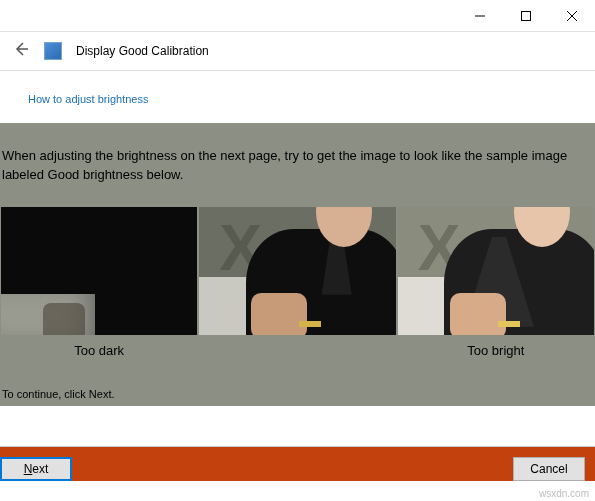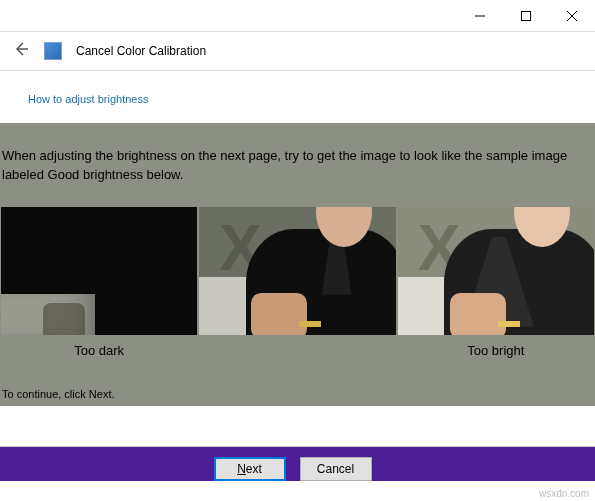--- a/index.html
+++ b/index.html
@@ -43,21 +43,21 @@
 .bright .x { position:absolute; left:20px; top:4px; font-size:64px; font-weight:700; color:#6e7162; }
 .bright .light-panel { position:absolute; left:0; bottom:0; width:47%; height:45%; background:#dedcd5; }
 .bright .head { position:absolute; right:24px; top:-30px; width:56px; height:70px; background:#e6c5aa; border-radius:50%; }
 .bright .jacket { position:absolute; right:-10px; top:22px; width:160px; height:180px; background:#1d1d1d; border-radius:30% 30% 0 0; }
 .bright .lapel { position:absolute; right:60px; top:30px; width:70px; height:90px; background:#2b2b2b; clip-path: polygon(40% 0,60% 0,100% 100%,0 100%); }
 .bright .hand { position:absolute; left:52px; bottom:-4px; width:56px; height:46px; background:#d8ab88; border-radius:10px; }
 .bright .cig { position:absolute; left:100px; bottom:8px; width:22px; height:6px; background:#e4c559; }
 
 .continue { font-size: 11px; padding: 24px 0 6px 2px; color:#000; }
 
-.footer { position: absolute; bottom: 20px; left:0; right:0; border-top: 1px solid #c8c8c8; display: flex; justify-content: center; gap: 14px; padding: 10px 10px 0 0; background:#4c1d95; }
+.footer { position: absolute; bottom: 20px; left:0; right:0; border-top: 1px solid #c8c8c8; display: flex; justify-content: space-between; gap: 14px; padding: 10px 10px 0 0; background:#c2410c; }
 .btn { min-width: 72px; height: 24px; font-size: 12px; background: #e1e1e1; border: 1px solid #adadad; display: flex; align-items: center; justify-content: center; }
 .btn.primary { border: 2px solid #0078d7; background: #e1e1e1; }
 .underline-first::first-letter { text-decoration: underline; }
 .watermark { position:absolute; bottom:2px; right:6px; font-size:10px; color:#bcbcbc; }
 </style>
 </head>
 <body>
 
 <div class="titlebar">
   <div class="tb-btn">
@@ -83,21 +83,21 @@
     <svg viewBox="0 0 18 18">
         <path d="M11 3 L5 9 L11 15" fill="none" stroke="#555" stroke-width="1.5"></path>
         <line x1="5" y1="9" x2="16" y2="9" stroke="#555" stroke-width="1.5"></line>
       </svg>
   </div>
   <div class="app-icon">
     <svg width="10" height="10" viewBox="0 0 10 10">
         <rect width="10" height="10" fill="none"></rect>
       </svg>
   </div>
-  <div class="app-title">Cancel Color Calibration</div>
+  <div class="app-title">Display Good Calibration</div>
 </div>
 
 <h1 class="heading">How to adjust brightness</h1>
 
 <div class="gray-zone">
   <p class="body-text p2">When adjusting the brightness on the next page, try to get the image to look like the sample image labeled Good brightness below.</p>
 
   <div class="samples">
     <div class="sample">
       <div class="sample-img too-dark">

